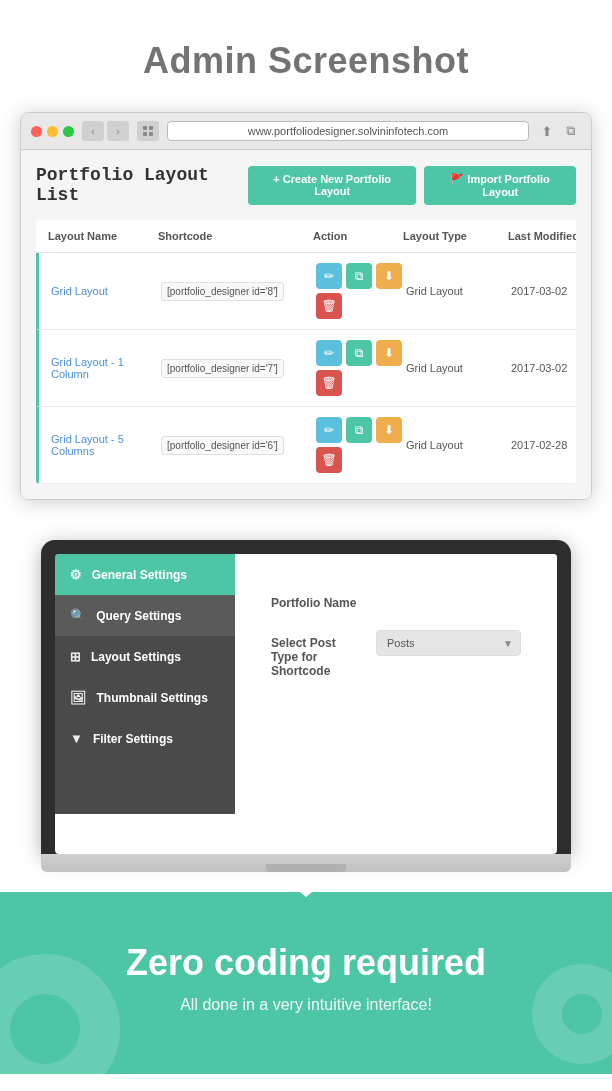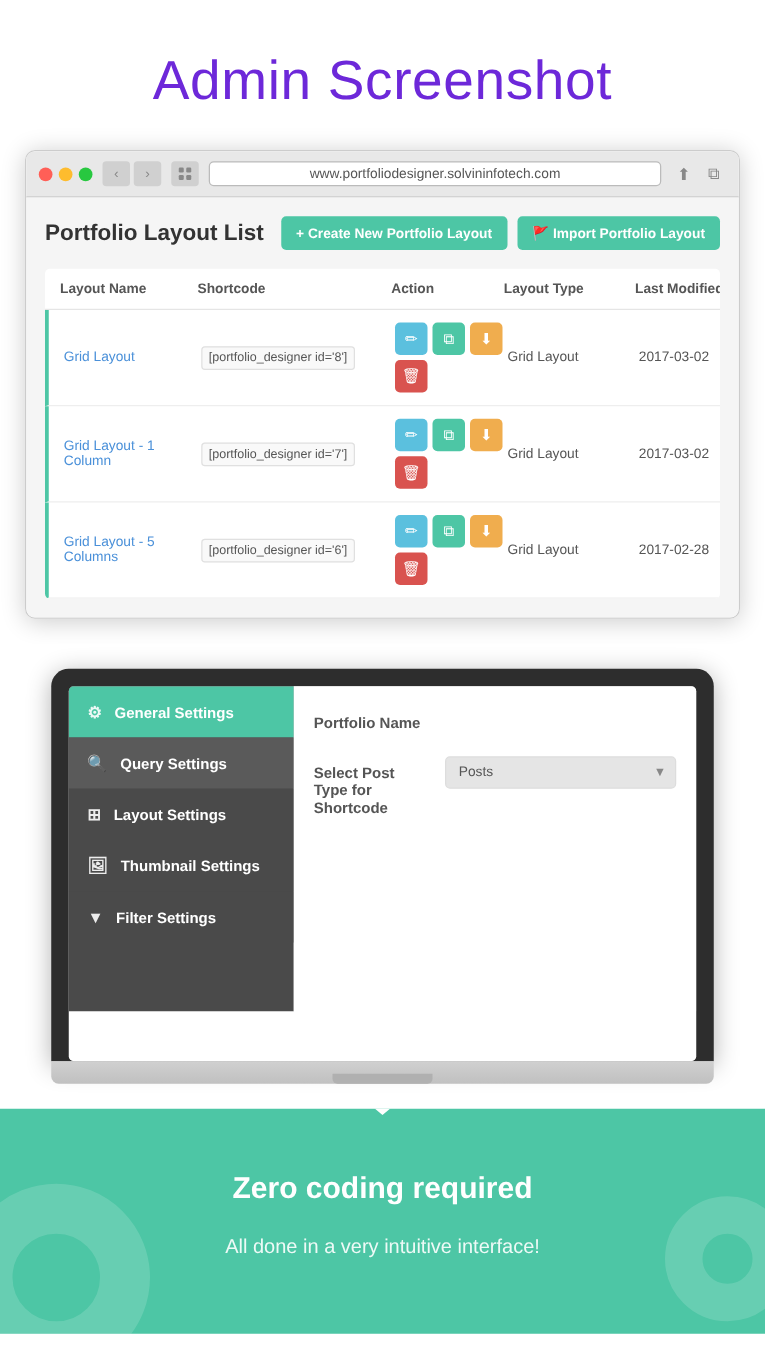--- a/index.html
+++ b/index.html
@@ -11,23 +11,23 @@
       overflow-x: hidden;
     }
 
     
     .page-title-section {
       text-align: center;
       padding: 40px 20px 30px;
       background: #fff;
     }
     .page-title {
-      font-size: 44px;
-      font-weight: 400;
-      color: #6d28d9;
+      font-size: 36px;
+      font-weight: 700;
+      color: #737373;
       letter-spacing: 0.5px;
     }
 
     
     .browser-section {
       padding: 0 20px 20px;
       background: #fff;
     }
     .browser-window {
       border-radius: 8px;
@@ -111,20 +111,21 @@
     .admin-header {
       display: flex;
       justify-content: space-between;
       align-items: center;
       margin-bottom: 15px;
     }
     .admin-title {
       font-size: 18px;
       font-weight: 700;
       color: #333;
+      font-family: Liberation Mono, monospace;
     }
     .admin-buttons {
       display: flex;
       gap: 8px;
     }
     .btn-create {
       background: #4dc6a5;
       color: #fff;
       border: none;
       padding: 7px 12px;
@@ -289,21 +290,21 @@
     }
     .settings-menu-item:nth-child(5) {
       background: #4a4a4a;
     }
     .menu-icon {
       font-size: 13px;
       opacity: 0.9;
     }
     .settings-main {
       flex: 1;
-      padding: 16px;
+      padding: 36px;
       background: #fff;
     }
     .settings-field {
       display: flex;
       align-items: flex-start;
       margin-bottom: 20px;
       gap: 15px;
     }
     .field-label {
       font-size: 12px;
@@ -379,24 +380,24 @@
     }
     .bottom-decoration-2 {
       bottom: 10px;
       right: -20px;
       width: 100px;
       height: 100px;
       border-radius: 50%;
       border: 30px solid #fff;
     }
     .bottom-title {
-      font-size: 24px;
+      font-size: 36px;
       font-weight: 800;
       color: #fff;
-      margin-bottom: 24px;
+      margin-bottom: 12px;
       position: relative;
       z-index: 1;
     }
     .bottom-subtitle {
       font-size: 16px;
       color: rgba(255,255,255,0.9);
       position: relative;
       z-index: 1;
     }
   </style>

